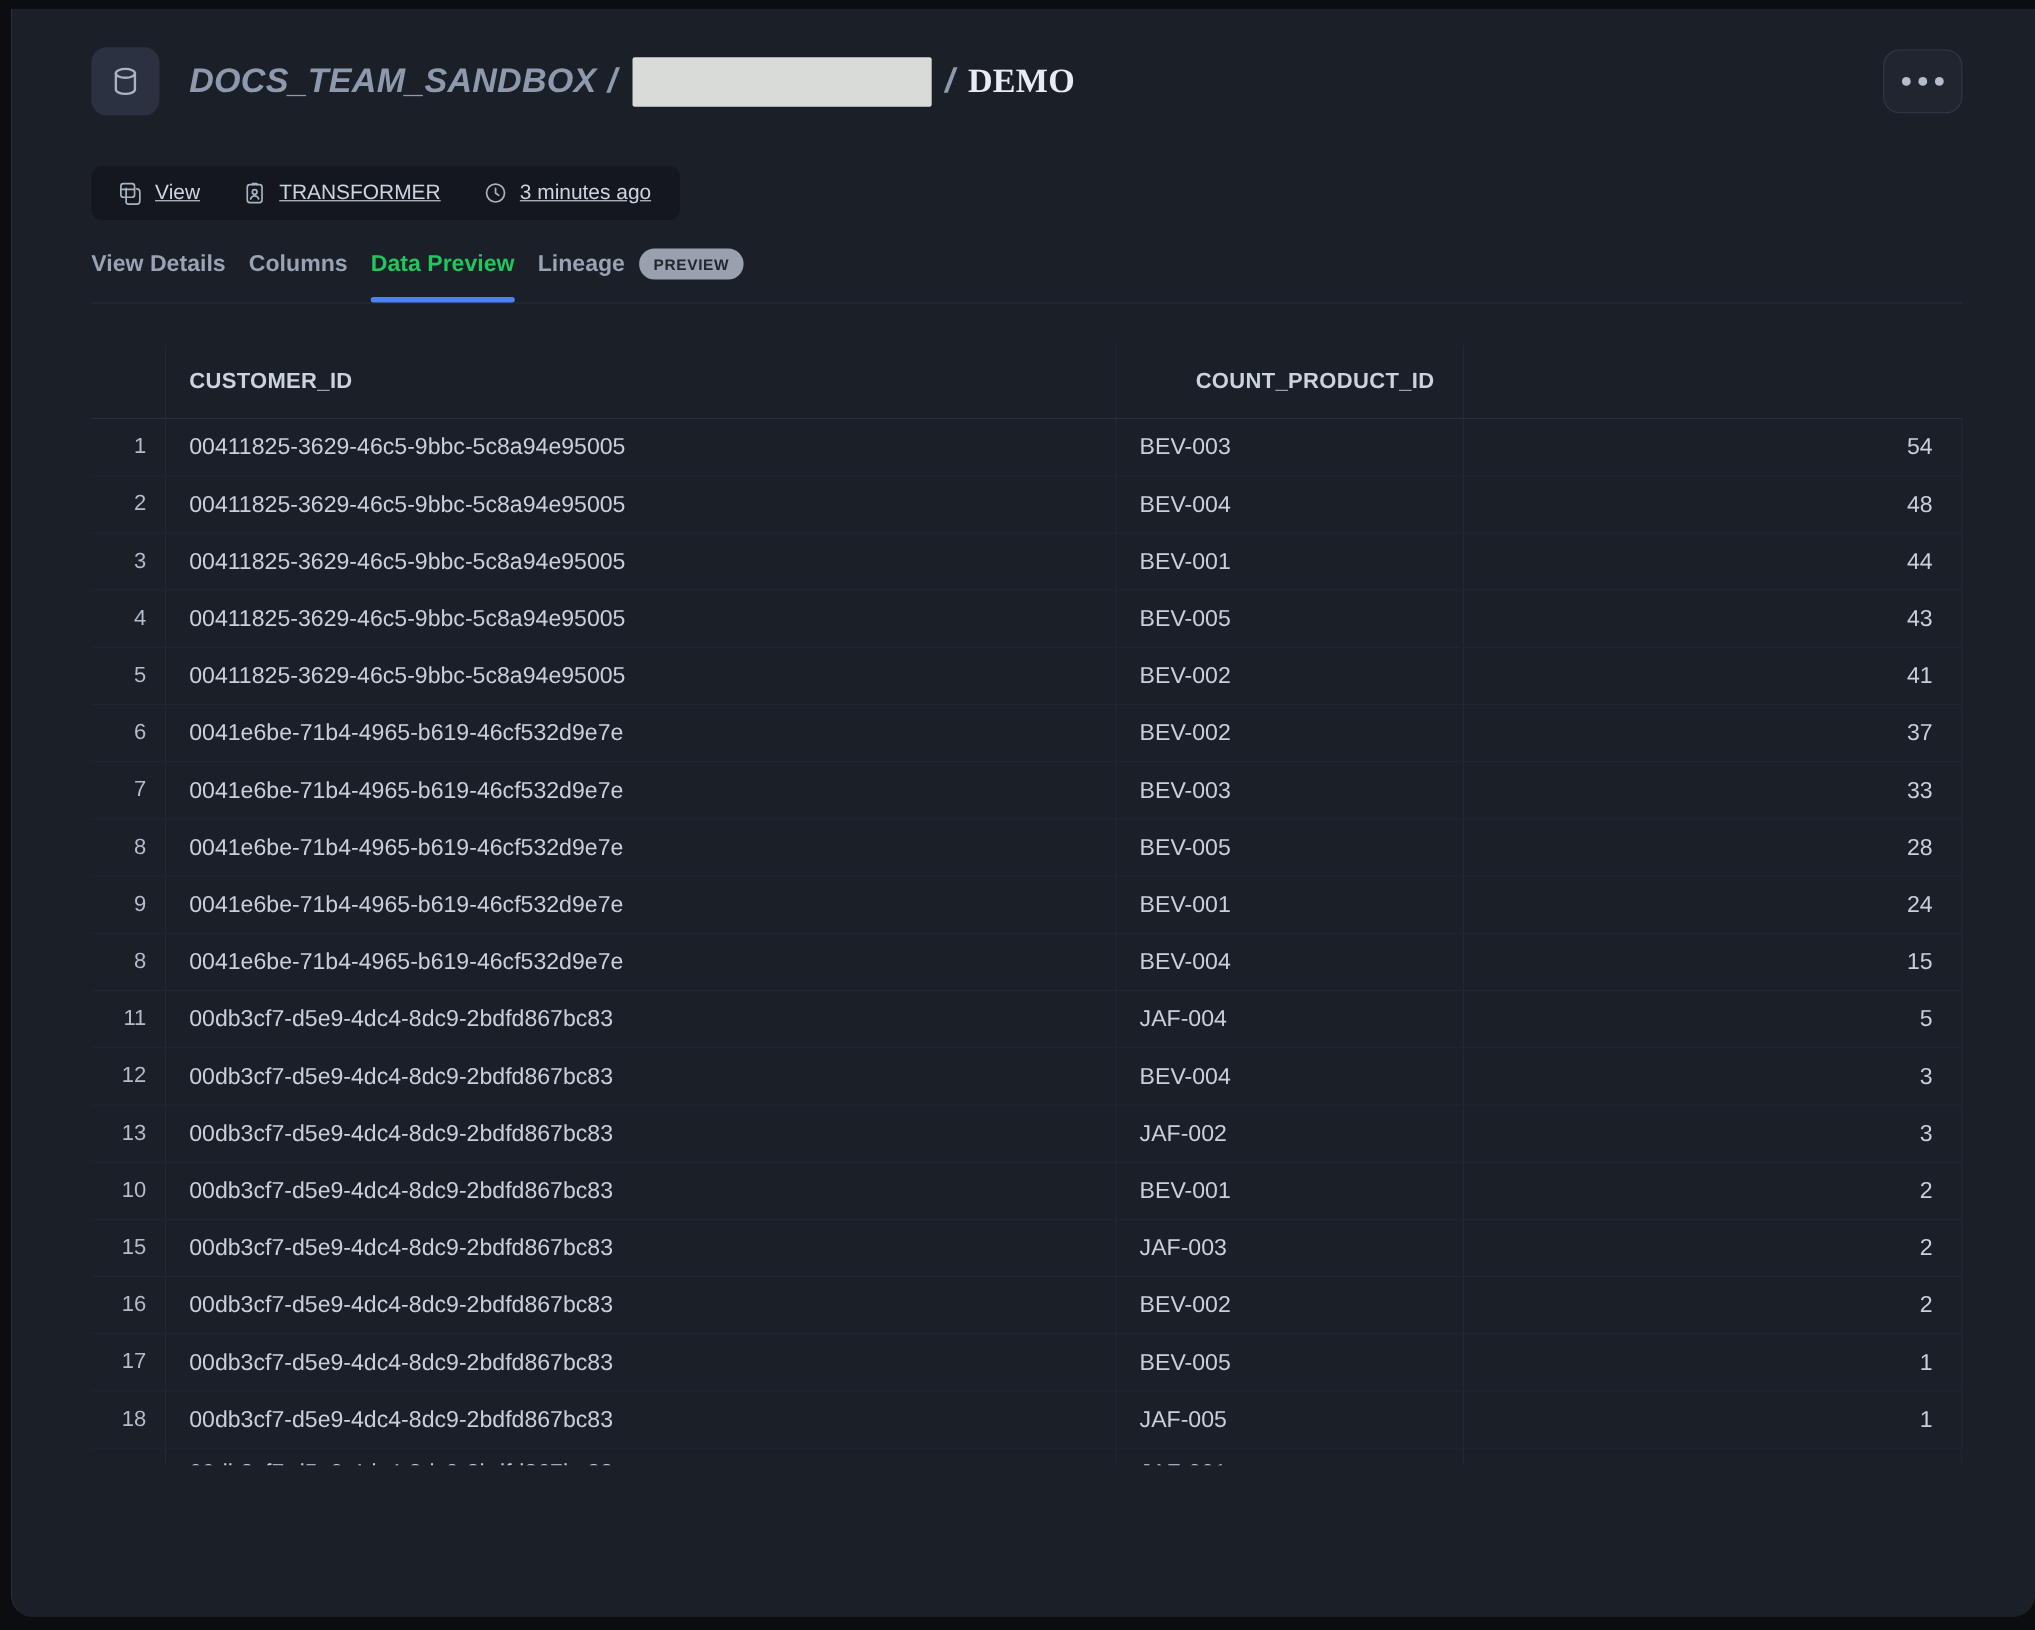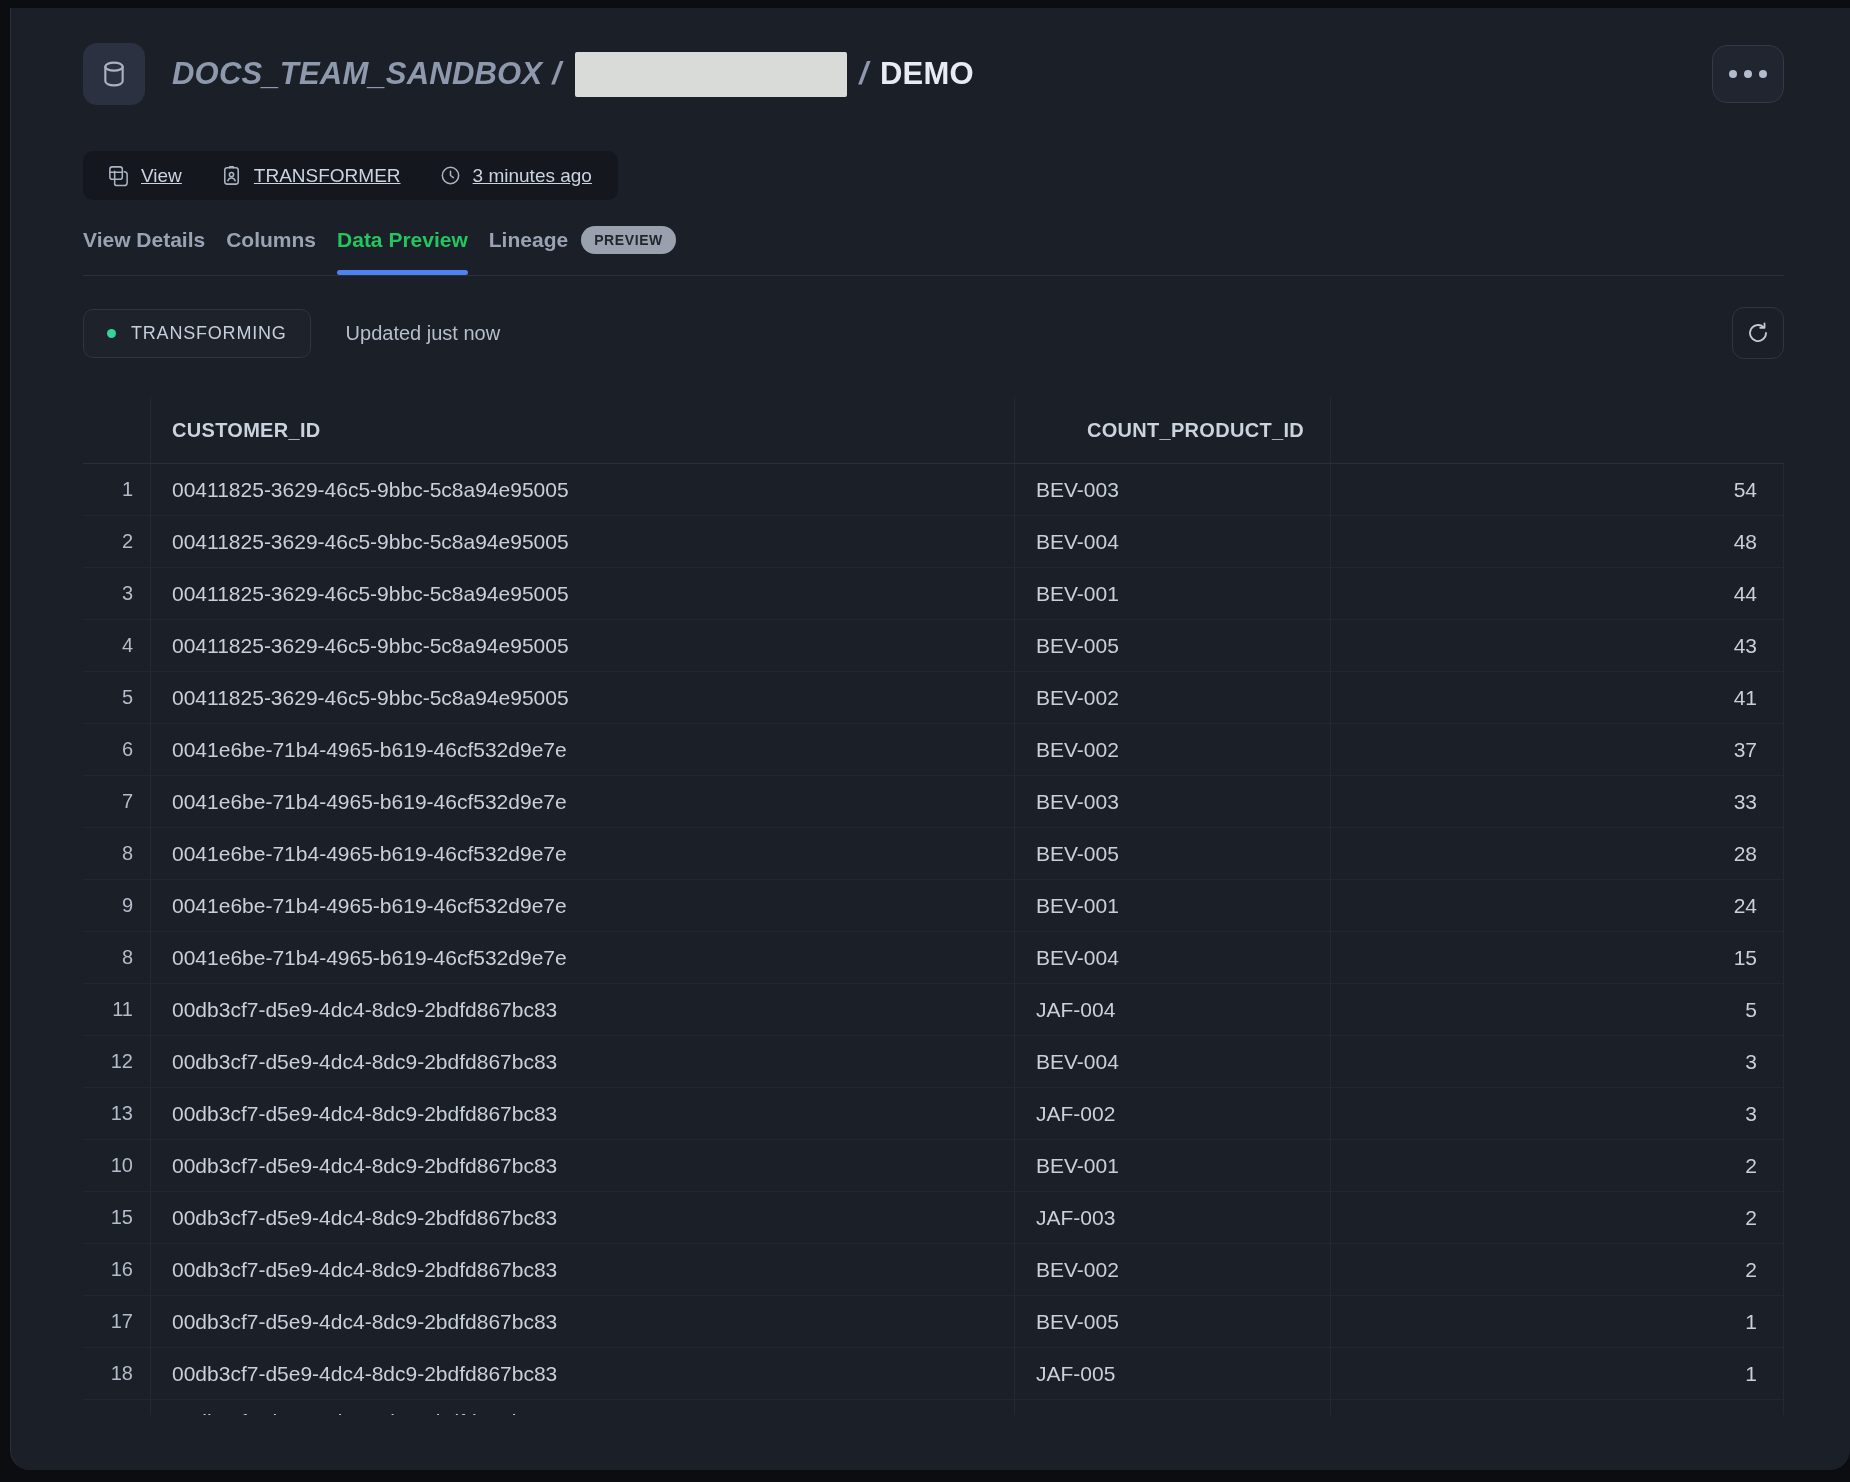--- a/index.html
+++ b/index.html
@@ -24,21 +24,21 @@
     width:62px; height:62px; border-radius:14px; background:#2b3140;
     display:grid; place-items:center; flex:none;
   }
   .icon-tile svg { width:32px; height:32px; stroke:#aab3c2; }
   .title { margin-left:27px; font-size:31px; font-weight:bold; letter-spacing:0.2px; display:flex; align-items:center; }
   .title .muted { color:#8e99ad;font-style:italic; }
   .title .redacted {
     display:inline-block; width:272px; height:45px; background:#d9dbd9;
     border-radius:2px; margin:0 12px 0 14px;
   }
-  .title .bright { color:#e8ebf1; }
+  .title .bright { color:#e8ebf1;font-family:Liberation Serif, serif; }
   .more-button {
     margin-left:auto; width:72px; height:58px; border-radius:15px;
     background:#20252f; border:1px solid #333a48;
     display:flex; align-items:center; justify-content:center; gap:7px; cursor:pointer;
   }
   .more-button i { width:8px; height:8px; border-radius:50%; background:#b3bdcd; }
   
   .badge-bar {
     display:inline-flex; align-items:center; gap:38px;
     margin:46px 0 0 72px; background:#14171d; border-radius:10px;
@@ -160,33 +160,20 @@
     <div class="tab active">
       <span>Data Preview</span>
     </div>
     <div class="tab">
       <span>Lineage</span>
       <span class="pill">PREVIEW</span>
     </div>
   </div>
 
   
-  <div class="status-row">
-    <div class="status-badge">
-      <span class="status-dot"></span>
-      <span class="status-label">TRANSFORMING</span>
-    </div>
-    <span class="updated">Updated just now</span>
-    <div class="refresh-button">
-      <svg viewBox="0 0 24 24" fill="none" stroke-width="1.8" stroke-linecap="round" stroke-linejoin="round">
-        <path d="M20 12a8 8 0 1 1-2.5-5.8"></path>
-        <polyline points="18.5 2.5 18.5 6.8 14.2 6.8"></polyline>
-      </svg>
-    </div>
-  </div>
 
   
   <div class="table">
     <div class="grid-row thead">
       <div class="cell-num"></div>
       <div class="cell-customer">CUSTOMER_ID</div>
       <div class="cell-count">COUNT_PRODUCT_ID</div>
     </div>
     <div>
         <div class="grid-row trow">

